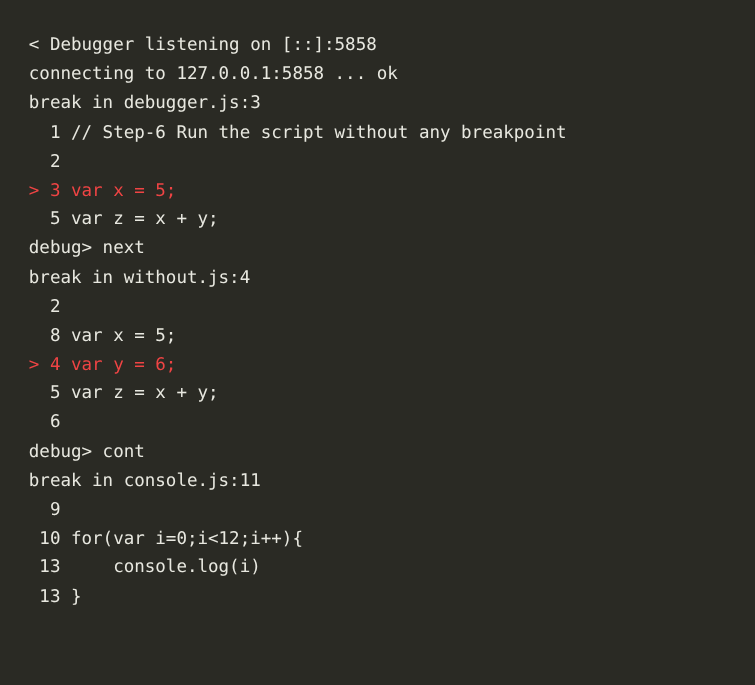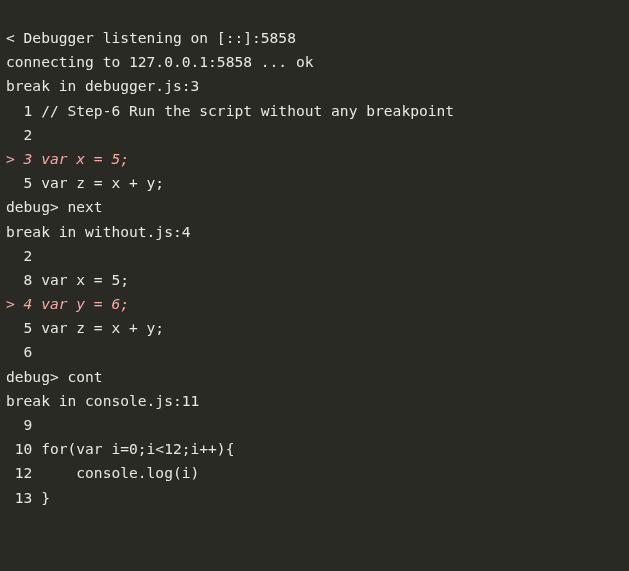--- a/index.html
+++ b/index.html
@@ -13,36 +13,35 @@
     height: 571px;
     overflow: hidden;
     font-family: "DejaVu Sans Mono", "Liberation Mono", monospace;
   }
   #terminal {
     width: 629px;
     height: 571px;
     background: #2a2a24;
     color: #e8e8e0;
     box-sizing: border-box;
-    padding: 26px 0 0 6px;
+    padding: 26px 0 0 24px;
     font-family: "DejaVu Sans Mono", "Liberation Mono", monospace;
     font-size: 14.6px;
     line-height: 24.2px;
     letter-spacing: 0px;
     -webkit-font-smoothing: antialiased;
   }
   .tline {
     white-space: pre;
     height: 24.2px;
     font-family: "DejaVu Sans Mono", "Liberation Mono", monospace;
     color: #e8e8e0;
   }
   .tline.cursor-line {
-    color: #fca5a5;
-    font-style: italic;
+    color: #ef4444;
   }
 </style>
 </head>
 <body>
 
 <div id="terminal">
     <div class="tline">&lt; Debugger listening on [::]:5858</div>
     <div class="tline">connecting to 127.0.0.1:5858 ... ok</div>
     <div class="tline">break in debugger.js:3</div>
     <div class="tline">  1 // Step-6 Run the script without any breakpoint</div>
@@ -53,15 +52,15 @@
     <div class="tline">break in without.js:4</div>
     <div class="tline">  2</div>
     <div class="tline">  8 var x = 5;</div>
     <div class="tline cursor-line">&gt; 4 var y = 6;</div>
     <div class="tline">  5 var z = x + y;</div>
     <div class="tline">  6</div>
     <div class="tline">debug&gt; cont</div>
     <div class="tline">break in console.js:11</div>
     <div class="tline">  9</div>
     <div class="tline"> 10 for(var i=0;i&lt;12;i++){</div>
-    <div class="tline"> 12     console.log(i)</div>
+    <div class="tline"> 13     console.log(i)</div>
     <div class="tline"> 13 }</div>
   </div>
 
 </body></html>

